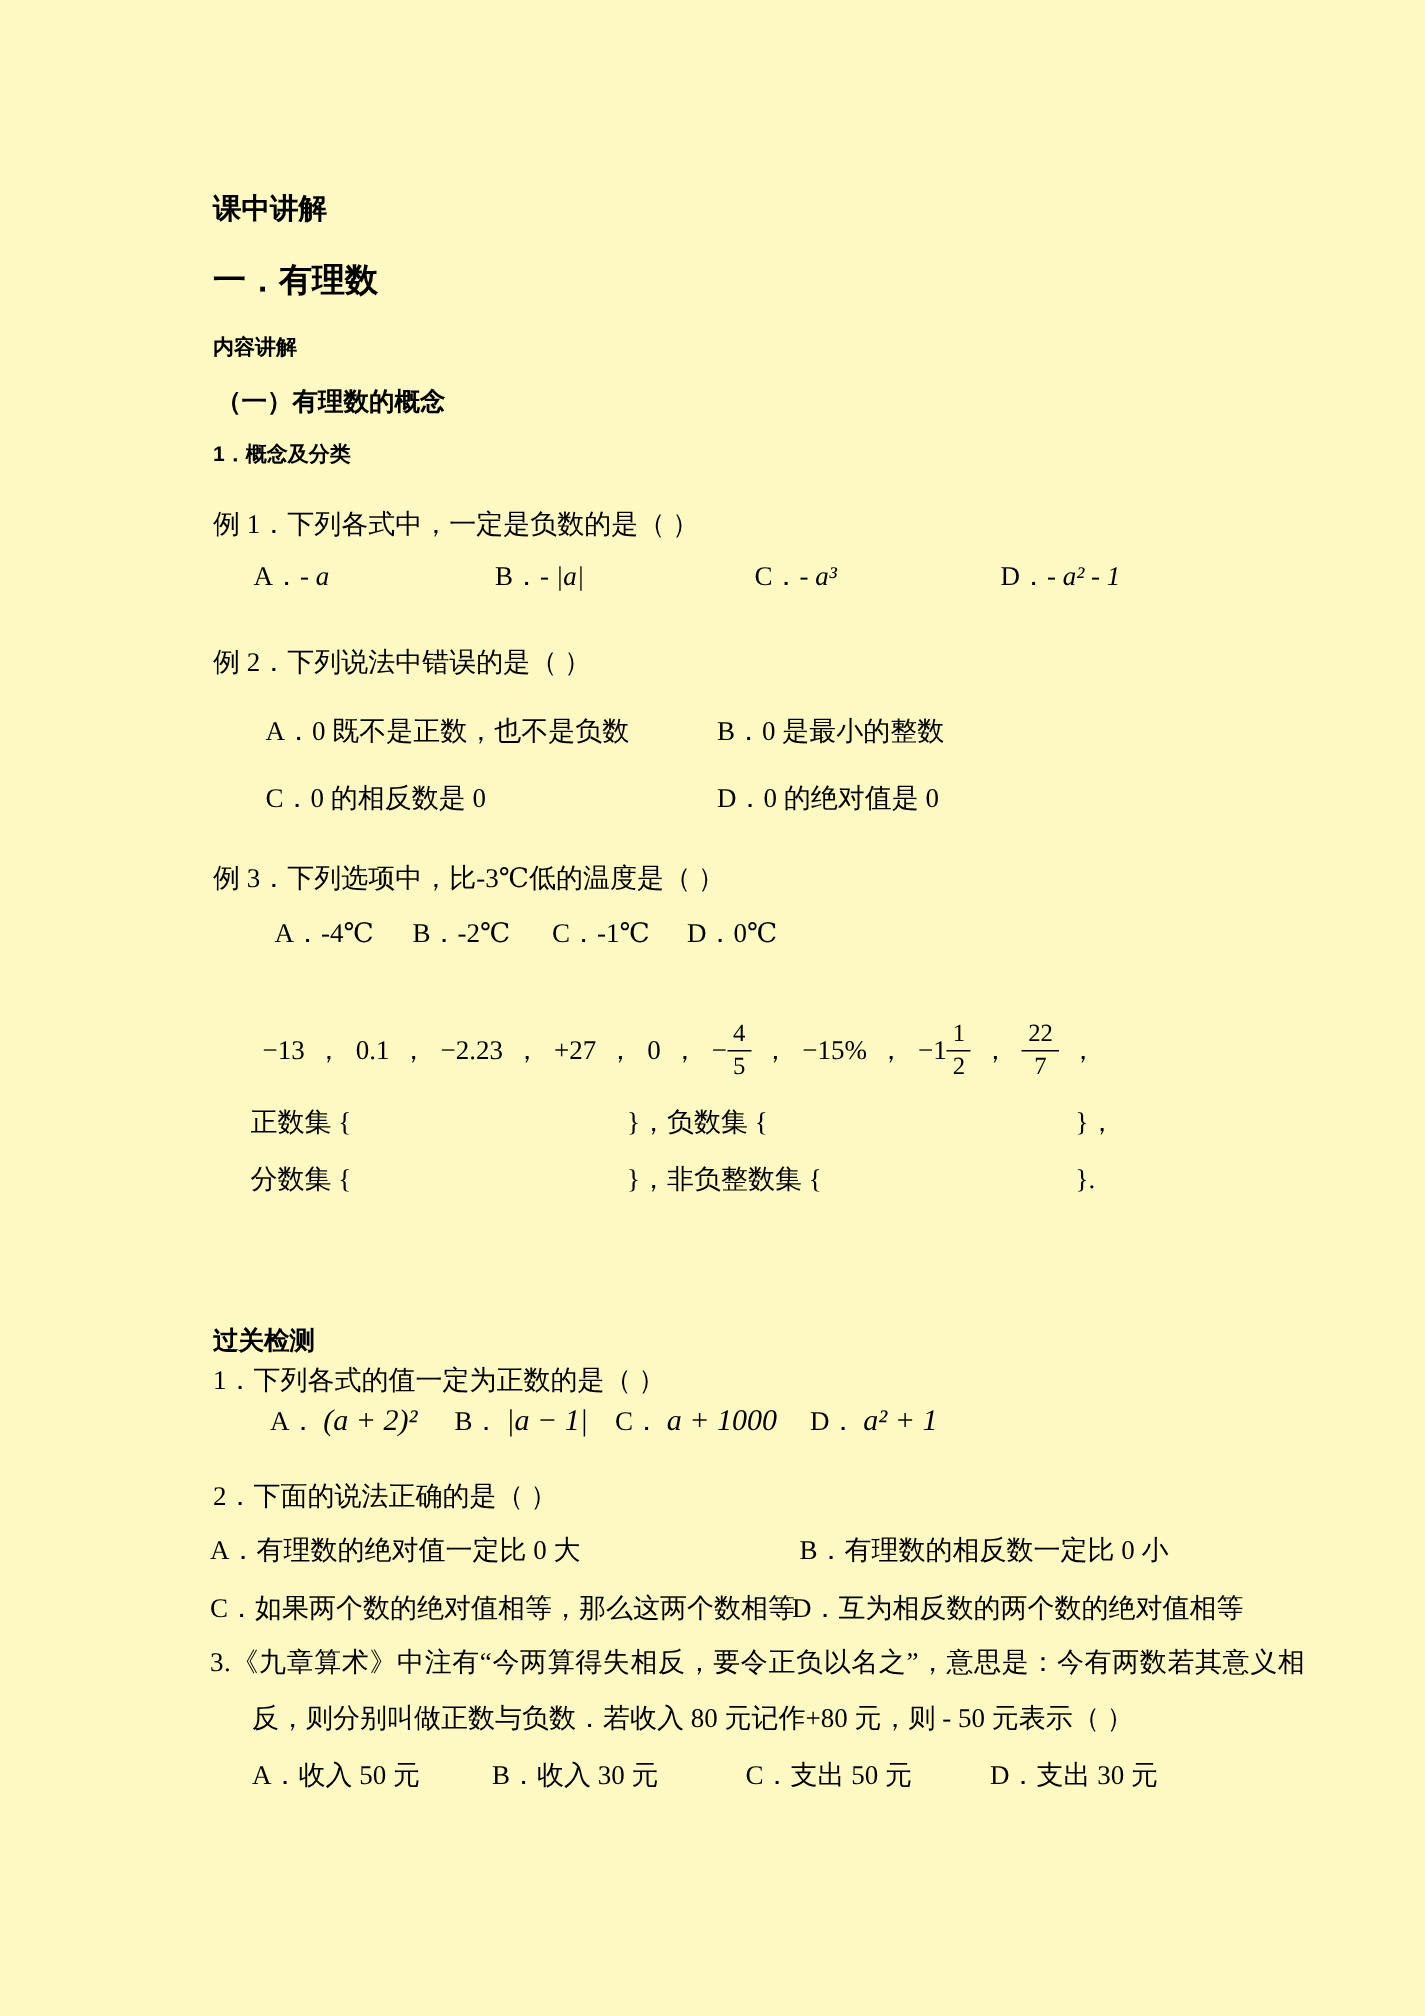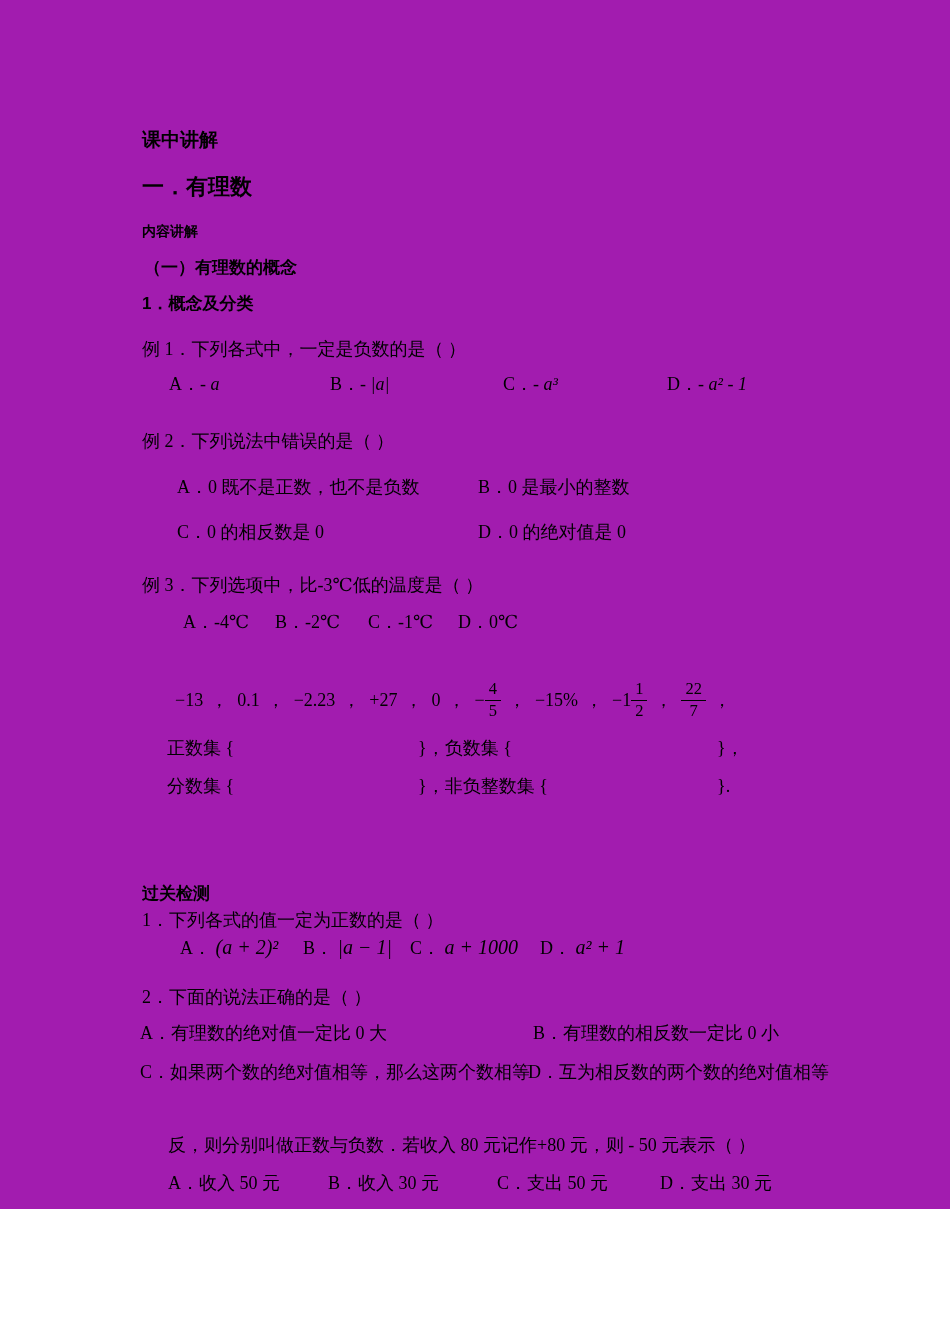--- a/index.html
+++ b/index.html
@@ -1,19 +1,19 @@
 <!DOCTYPE html>
 <html><head>
 <meta charset="utf-8">
 <style>
   html,body { margin:0; padding:0; background:#ffffff; }
   .page {
     position:relative;
-    width:950px; height:1209px;
-    background:#a21caf;
+    width:950px; height:1344px;
+    background:#fef9c3;
     color:#000;
     font-family:"Liberation Serif","DejaVu Serif",serif;
     overflow:hidden;
   }
   .ln {
     position:absolute;
     white-space:nowrap;
     font-size:18px;
     line-height:1.15;
   }
@@ -40,21 +40,21 @@
 <div class="page">
 
   <div class="ln serifb" style="top:129px;left:142px;font-size:19px">课中讲解</div>
 
   <div class="ln serifb" style="top:174px;left:142px;font-size:22px">一．有理数</div>
 
   <div class="ln sansb" style="top:223px;left:142px;font-size:14px">内容讲解</div>
 
   <div class="ln sansb" style="top:258px;left:144px;font-size:17px">（一）有理数的概念</div>
 
-  <div class="ln sansb" style="top:294px;left:142px;font-size:17px">1．概念及分类</div>
+  <div class="ln sansb" style="top:294px;left:142px;font-size:14px">1．概念及分类</div>
 
   <div class="ln" style="top:339px;left:142px">例 1．下列各式中，一定是负数的是（      ）</div>
   <div class="ln" style="top:374px;left:169px"><span>A．</span><span class="it">- a</span></div>
   <div class="ln" style="top:374px;left:330px"><span>B．</span><span class="it">- |a|</span></div>
   <div class="ln" style="top:374px;left:503px"><span>C．</span><span class="it">- a³</span></div>
   <div class="ln" style="top:374px;left:667px"><span>D．</span><span class="it">- a² - 1</span></div>
 
   <div class="ln" style="top:431px;left:142px">例 2．下列说法中错误的是（     ）</div>
   <div class="ln" style="top:477px;left:177px">A．0 既不是正数，也不是负数</div>
   <div class="ln" style="top:477px;left:478px">B．0 是最小的整数</div>
@@ -119,19 +119,20 @@
   <div class="ln" style="top:936px;left:303px"><span class="eqlabel">B．</span> <span class="eq">|a − 1|</span></div>
   <div class="ln" style="top:936px;left:410px"><span class="eqlabel">C．</span> <span class="eq">a + 1000</span></div>
   <div class="ln" style="top:936px;left:540px"><span class="eqlabel">D．</span> <span class="eq">a² + 1</span></div>
 
   <div class="ln" style="top:987px;left:142px">2．下面的说法正确的是（     ）</div>
   <div class="ln" style="top:1023px;left:140px">A．有理数的绝对值一定比 0 大</div>
   <div class="ln" style="top:1023px;left:533px">B．有理数的相反数一定比 0 小</div>
   <div class="ln" style="top:1062px;left:528px">D．互为相反数的两个数的绝对值相等</div>
   <div class="ln" style="top:1062px;left:140px">C．如果两个数的绝对值相等，那么这两个数相等</div>
 
+  <div class="ln" style="top:1098px;left:140px;letter-spacing:0.4px">3.《九章算术》中注有“今两算得失相反，要令正负以名之”，意思是：今有两数若其意义相</div>
   <div class="ln" style="top:1135px;left:168px">反，则分别叫做正数与负数．若收入 80 元记作+80 元，则 - 50 元表示（     ）</div>
   <div class="ln" style="top:1173px;left:168px">A．收入 50 元</div>
   <div class="ln" style="top:1173px;left:328px">B．收入 30 元</div>
   <div class="ln" style="top:1173px;left:497px">C．支出 50 元</div>
   <div class="ln" style="top:1173px;left:660px">D．支出 30 元</div>
 
 </div>
 
 </body></html>

